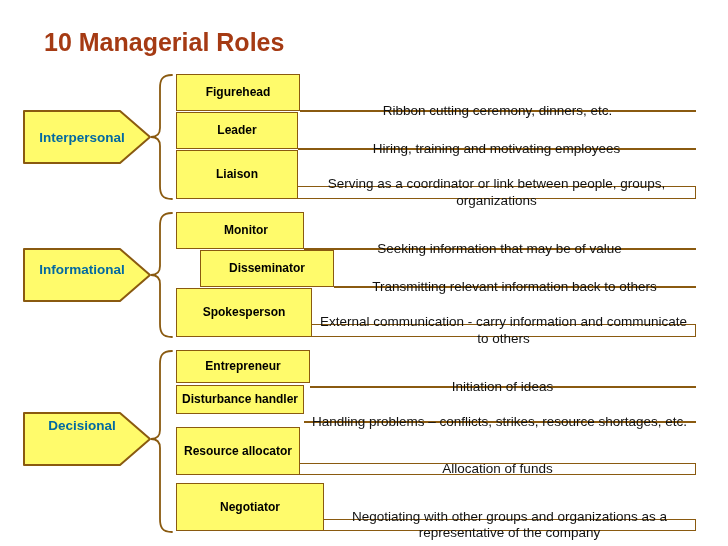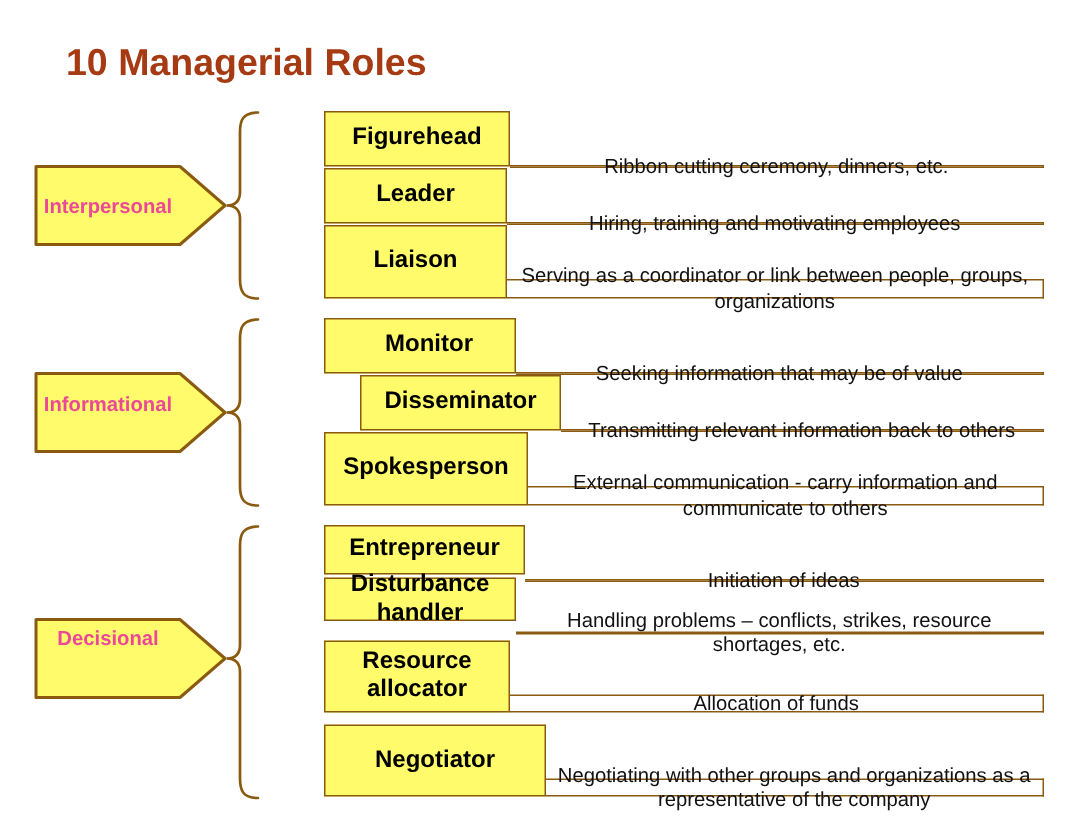--- a/index.html
+++ b/index.html
@@ -19,48 +19,48 @@
     font-size:25px;
     font-weight:bold;
     color:#A53A13;
     letter-spacing:0px;
     white-space:nowrap;
   }
   .pentagon-label{
     position:absolute;
     left:0;top:0;width:104px;height:54px;
     display:flex;align-items:center;justify-content:center;
-    font-size:13.5px;font-weight:bold;color:#ec4899;
+    font-size:13.5px;font-weight:bold;color:#0369a1;
     white-space:nowrap;
     pointer-events:none;
+    padding-left:10px;
   }
 
   
   #vector{position:absolute;left:0;top:0;width:728px;height:546px;pointer-events:none;}
 
   
   .row{
     position:absolute;
     display:flex;
     left:176px;
     width:520px;
     box-sizing:border-box;
   }
   .role-cell{
     background:#FFFB6B;
     border:1.5px solid #8A5A10;
     box-sizing:border-box;
     display:flex;align-items:center;justify-content:center;
-    font-size:16px;
+    font-size:12px;
     font-weight:bold;
     color:#000;
     text-align:center;
     line-height:1.18;
     flex:0 0 auto;
-    margin-left:40px;
   }
   .desc-cell{
     background:#FFFFFF;
     border:1.5px solid #8A5A10;
     border-left:none;
     box-sizing:border-box;
     display:flex;align-items:center;justify-content:center;
     font-size:13.5px;
     color:#111;
     text-align:center;

